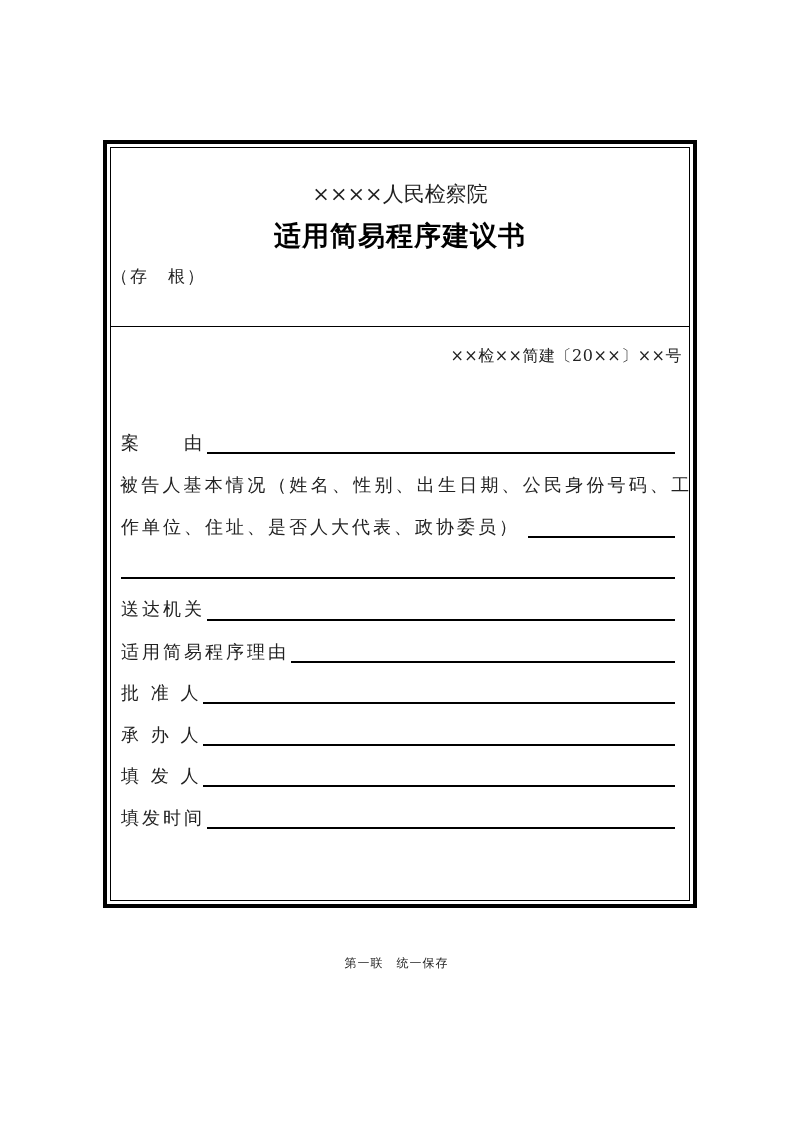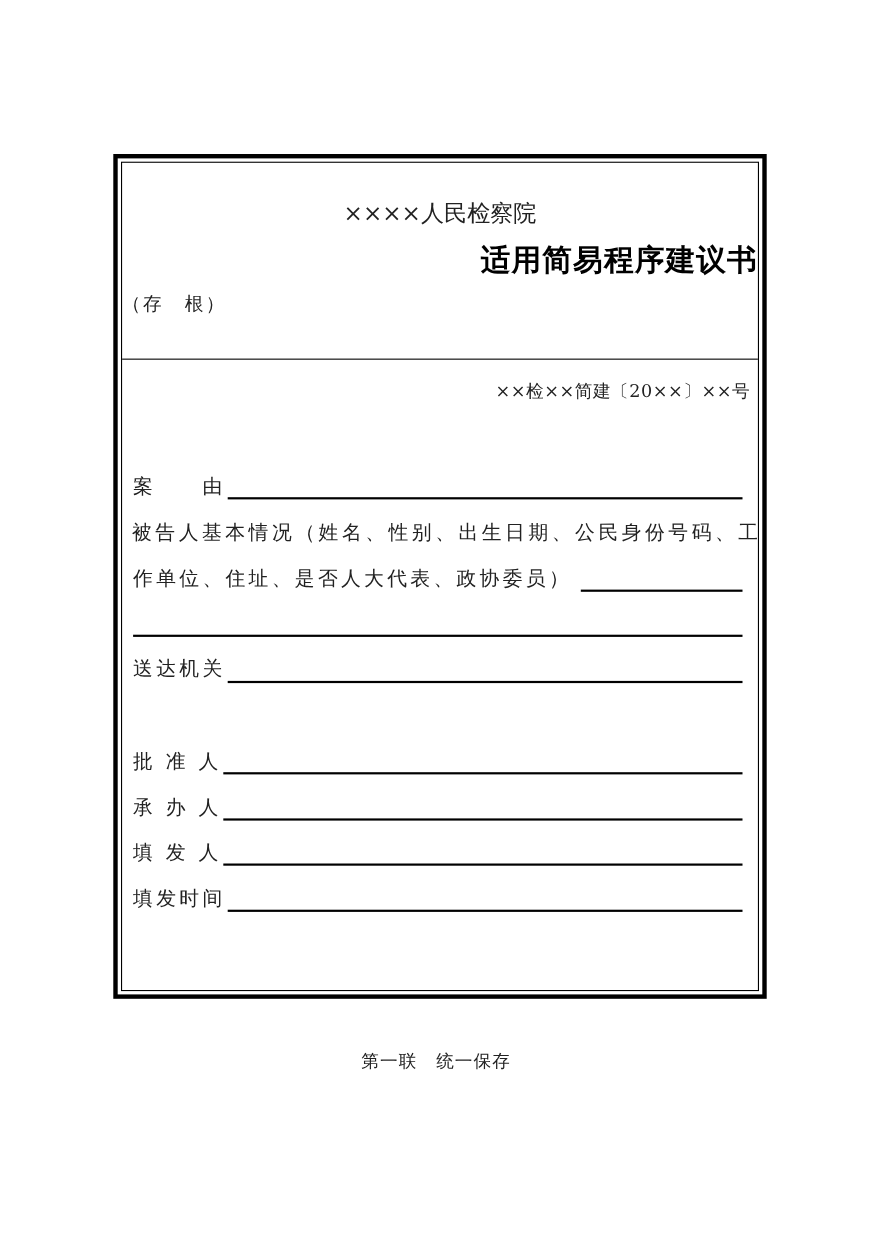--- a/index.html
+++ b/index.html
@@ -6,35 +6,35 @@
   body { width: 793px; height: 1122px; position: relative; overflow: hidden;
          font-family: "DejaVu Serif", "Liberation Serif", serif; color: #111; }
   .frame-outer { position: absolute; left: 103px; top: 140px; width: 594px; height: 768px;
                  border: 4px solid #000; box-sizing: border-box; }
   .frame-inner { position: absolute; left: 3px; top: 3px; right: 3px; bottom: 3px;
                  border: 1px solid #000; box-sizing: border-box; }
   .header-section { position: absolute; left: 0; top: 0; right: 0; height: 178px;
                     border-bottom: 1px solid #000; }
   .org-name { position: absolute; top: 32px; left: 0; right: 0; text-align: center;
               font-size: 21px; letter-spacing: 0px; color: #222; }
-  .doc-title { position: absolute; top: 70px; left: 0; right: 0; text-align: right;
+  .doc-title { position: absolute; top: 70px; left: 0; right: 0; text-align: center;
                font-family: "DejaVu Sans", "Liberation Sans", sans-serif;
                font-size: 27px; font-weight: bold; letter-spacing: 1px; color: #000; }
   .doc-subtitle { position: absolute; top: 117px; left: 0; right: 0; text-align: left;
                   font-size: 17px; color: #222; letter-spacing: 2px; white-space: pre; }
   .doc-number { position: absolute; top: 198px; right: 7px; font-size: 16px; color: #222;
                 letter-spacing: 0.5px; }
   .field-row { position: absolute; left: 10px; right: 14px; display: flex; align-items: flex-end;
                font-size: 18px; color: #222; letter-spacing: 3px; height: 26px; }
   .field-label { white-space: pre; line-height: 22px; }
   .field-line { flex: 1; border-bottom: 2px solid #000; height: 20px; margin-left: 2px; }
   .para { position: absolute; left: 9px; right: 8px; font-size: 18px; color: #222;
           letter-spacing: 3.2px; line-height: 22px; white-space: nowrap; }
   .footer-note { position: absolute; top: 955px; left: 0; width: 793px; text-align: center;
-                 font-size: 16px; color: #222; white-space: pre; letter-spacing: 1px; }
+                 font-size: 12px; color: #222; white-space: pre; letter-spacing: 1px; }
 </style>
 </head>
 <body>
 
 <div class="frame-outer">
   <div class="frame-inner">
 
     <div class="header-section">
       <div class="org-name">××××人民检察院</div>
       <div class="doc-title">适用简易程序建议书</div>
@@ -55,20 +55,24 @@
     </div>
     <div class="field-row" style="top:405px;">
       <span class="field-line" style="margin-left:0;"></span>
     </div>
 
     <div class="field-row" style="top:447px;font-family:Liberation Mono, monospace;">
       <span class="field-label">送达机关</span>
       <span class="field-line"></span>
     </div>
 
+    <div class="field-row" style="top:489px;">
+      <span class="field-label">适用简易程序理由</span>
+      <span class="field-line"></span>
+    </div>
 
     <div class="field-row" style="top:572px;">
       <span class="field-label">承 办 人</span>
       <span class="field-line"></span>
     </div>
 
     <div class="field-row" style="top:530px;">
       <span class="field-label">批 准 人</span>
       <span class="field-line"></span>
     </div>

